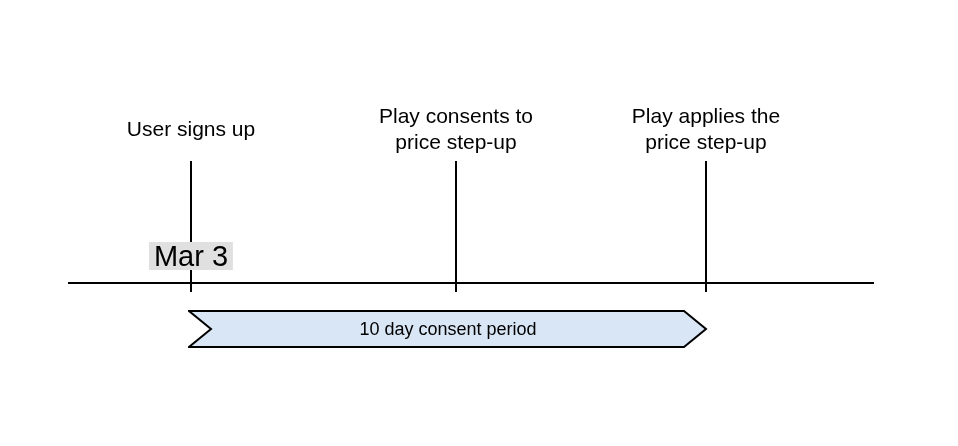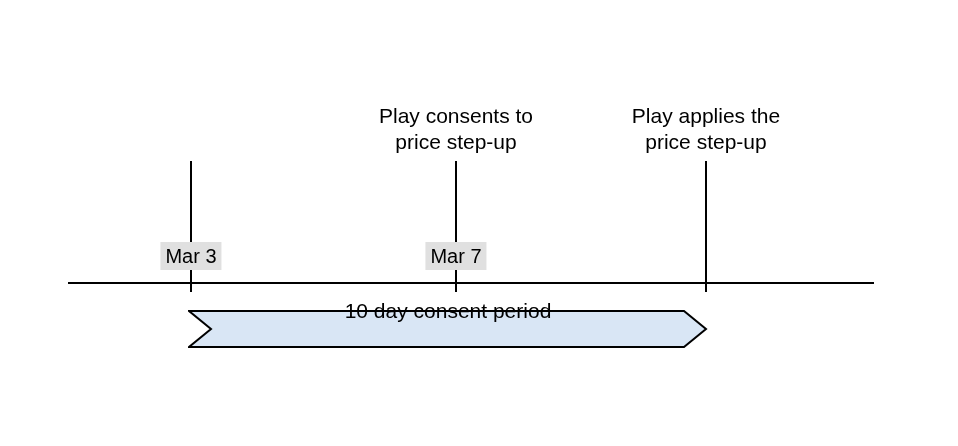--- a/index.html
+++ b/index.html
@@ -40,64 +40,64 @@
     top: 161px;
     width: 2px;
     height: 131px;
     background: #000000;
   }
   .event-date {
     position: absolute;
     top: 242px;
     transform: translateX(-50%);
     background: #e0e0e0;
-    font-size: 20px;
+    font-size: 29px;
     line-height: 28px;
     padding: 0 5px;
     white-space: nowrap;
   }
   .ev1 { left: 191px; }
   .ev2 { left: 456px; }
   .ev3 { left: 706px; }
   .tick1 { left: 190px; }
   .tick2 { left: 455px; }
   .tick3 { left: 705px; }
   .period-banner-svg {
     position: absolute;
     left: 188px;
     top: 310px;
     width: 520px;
     height: 38px;
   }
   .period-label {
     position: absolute;
     left: 188px;
-    top: 292px;
+    top: 310px;
     width: 520px;
     height: 38px;
     display: flex;
     align-items: center;
     justify-content: center;
-    font-size: 21px;
+    font-size: 18px;
   }
 </style>
 </head>
 <body>
 
 <div class="canvas">
 
   <div class="timeline-line"></div>
 
   <div class="event-tick tick1"></div>
+  <div class="event-label ev1">User signs up</div>
   <div class="event-date ev1">Mar 3</div>
 
   <div class="event-tick tick2"></div>
   <div class="event-label ev2">Play consents to
 price step-up</div>
-  <div class="event-date ev2">Mar 7</div>
 
   <div class="event-tick tick3"></div>
   <div class="event-label ev3">Play applies the
 price step-up</div>
 
   <svg class="period-banner-svg" viewBox="0 0 520 38" xmlns="http://www.w3.org/2000/svg">
     <polygon points="1,1 496,1 518,19 496,37 1,37 23,19" fill="#d9e6f5" stroke="#000000" stroke-width="2" stroke-linejoin="miter"></polygon>
   </svg>
   <div class="period-label">10 day consent period</div>
 

